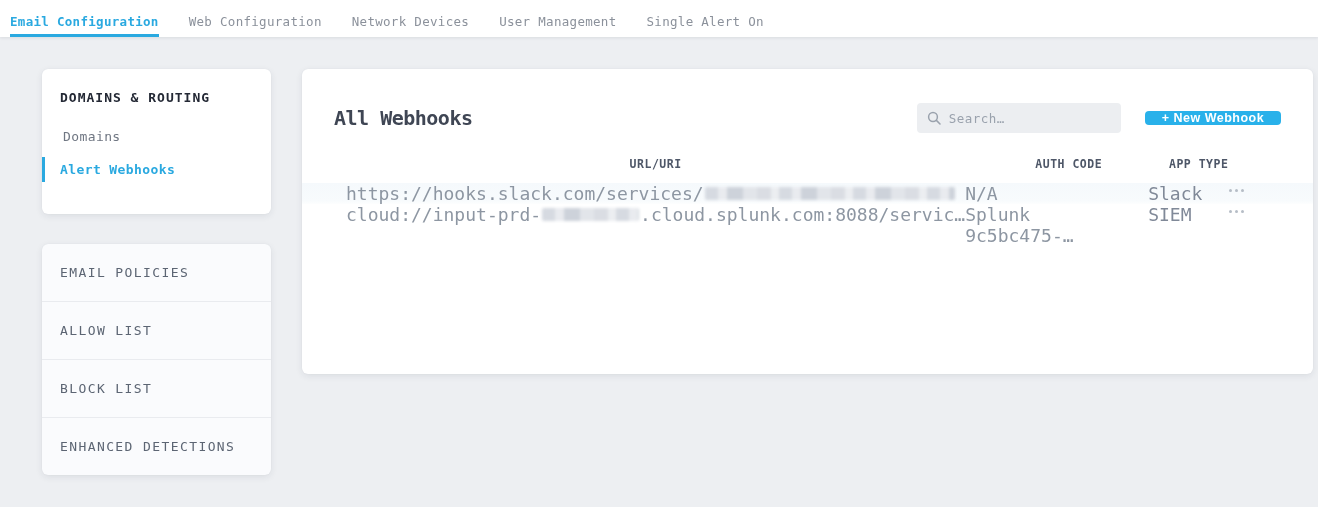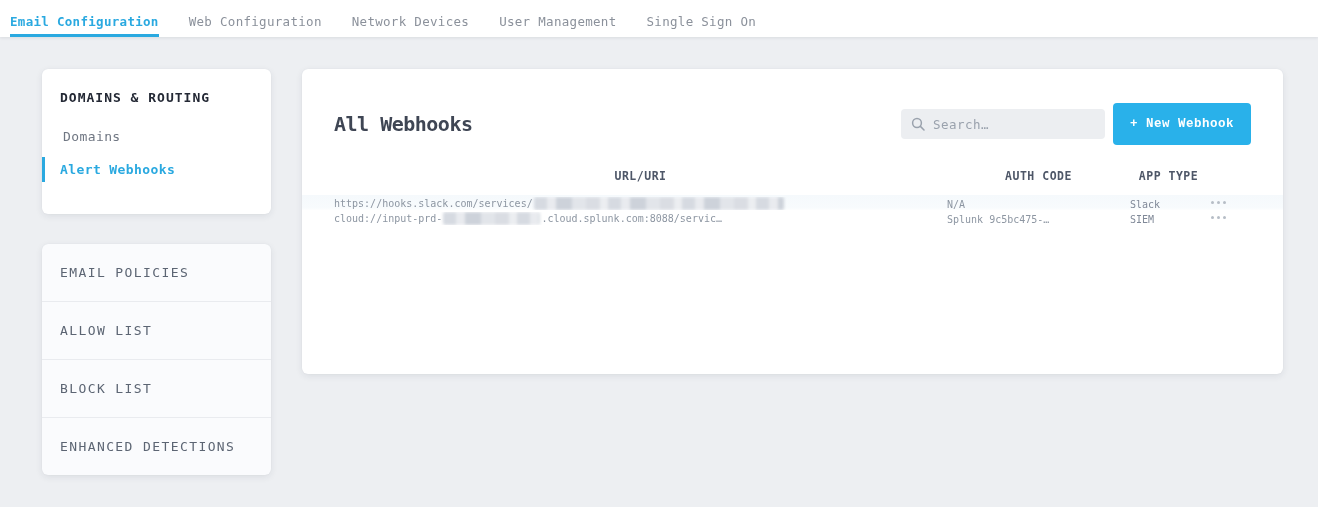--- a/index.html
+++ b/index.html
@@ -55,42 +55,42 @@
   }
   .side-section:last-child { border-bottom:none; }
 
   
   .main-card { flex:1; min-height:305px; padding-bottom:40px; }
   .main-head { display:flex; align-items:center; padding:34px 32px 24px 32px; }
   .main-title { font-size:20px; font-weight:bold; color:#3f4654; letter-spacing:-0.5px; flex:none; }
   .spacer { flex:1; }
   .searchbox {
     width:204px; height:30px; background:#eceef1; border-radius:4px;
-    display:flex; align-items:center; padding:0 10px; margin-right:8px;
+    display:flex; align-items:center; padding:0 10px; margin-right:24px;
   }
   .searchbox svg { flex:none; margin-right:8px; }
   .searchbox input {
     border:none; outline:none; background:transparent; width:100%;
     font-family:inherit; font-size:12.5px; color:#6f7682; letter-spacing:0.5px;
   }
   .searchbox input::placeholder { color:#9aa2ad; opacity:1; }
   .btn-primary {
-    height:42px; padding:0 17px; background:#29b1ea; border:none; border-radius:4px;
-    color:#ffffff; font-family:Liberation Mono, monospace; font-size:12.5px; font-weight:bold;
+    height:14px; padding:0 17px; background:#29b1ea; border:none; border-radius:4px;
+    color:#ffffff; font-family:Liberation Sans, sans-serif; font-size:12.5px; font-weight:bold;
     letter-spacing:0.5px; cursor:pointer; white-space:nowrap;
   }
 
   
   .thead { display:flex; padding:0 32px; height:26px; align-items:flex-start; }
   .th { font-size:11.5px; font-weight:bold; color:#4e5768; letter-spacing:0.5px;text-align:center; }
   .col-url  { flex:1; min-width:0; }
   .col-auth { width:183px; flex:none; }
   .col-app  { width:77px;  flex:none; }
   .col-menu { width:44px;  flex:none; display:flex; align-items:center; }
-  .row { display:flex; align-items:flex-end; padding:0 32px; font-size:10px; color:#8d96a2; }
+  .row { display:flex; align-items:flex-start; padding:0 44px; font-size:18px; color:#8d96a2; }
   .row.highlight { background:linear-gradient(180deg,#f5f9fc 0%,#f8fbfd 85%,#fdfefe 100%); }
   .row:nth-child(1) { height:49px; }
   .row:nth-child(2) { height:66px; }
   .url-cell { display:flex; align-items:center; white-space:nowrap; overflow:hidden; }
   .redact {
     display:inline-block; height:13px; border-radius:2px; margin:0 1px;
     background:repeating-linear-gradient(90deg,
       #d6dae1 0px, #d6dae1 13px, #e9ebef 13px, #e9ebef 22px,
       #cdd2da 22px, #cdd2da 38px, #e2e5ea 38px, #e2e5ea 52px,
       #dadde3 52px, #dadde3 66px, #eceef1 66px, #eceef1 74px);
@@ -103,21 +103,21 @@
   .menu-btn i { width:3px; height:3px; border-radius:50%; background:#b6bdc6; display:block; }
 </style>
 </head>
 <body>
 
 <div class="topbar">
   <div class="tab active">Email Configuration</div>
   <div class="tab">Web Configuration</div>
   <div class="tab">Network Devices</div>
   <div class="tab">User Management</div>
-  <div class="tab">Single Sign On</div>
+  <div class="tab">Single Alert On</div>
 </div>
 
 <div class="content">
 
   <div class="sidebar">
 
     <div class="card side-card1">
       <div class="side-title">DOMAINS &amp; ROUTING</div>
       <div class="side-item">Domains</div>
       <div class="side-item active">Alert Webhooks</div>

